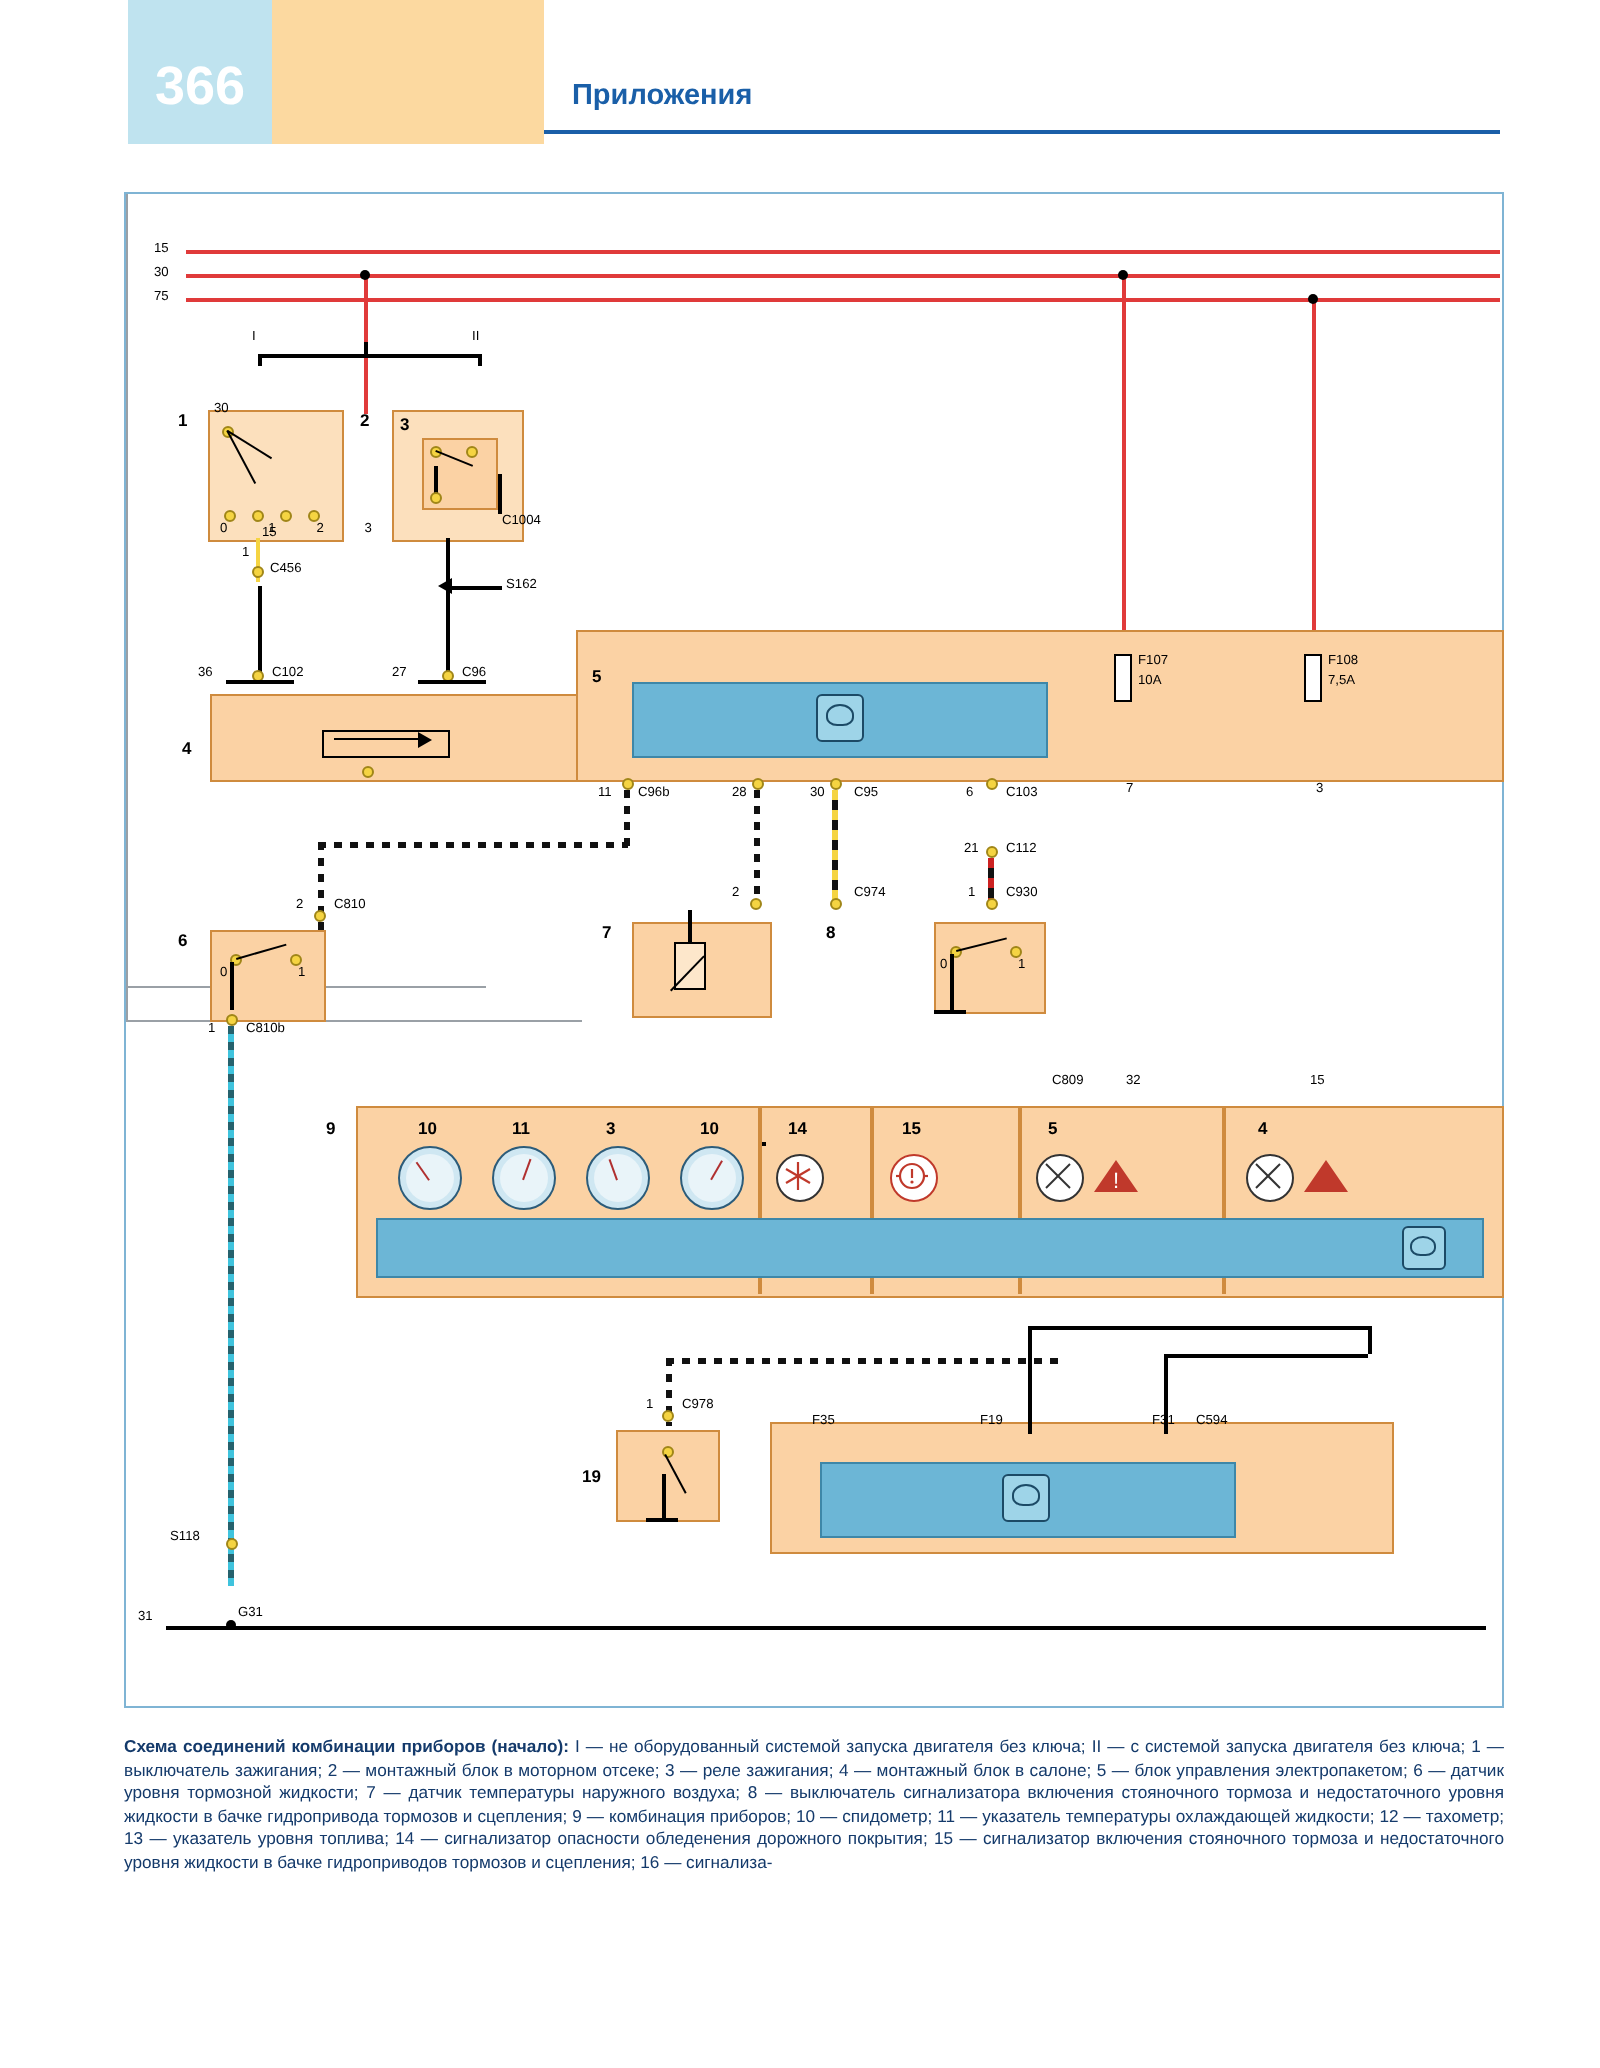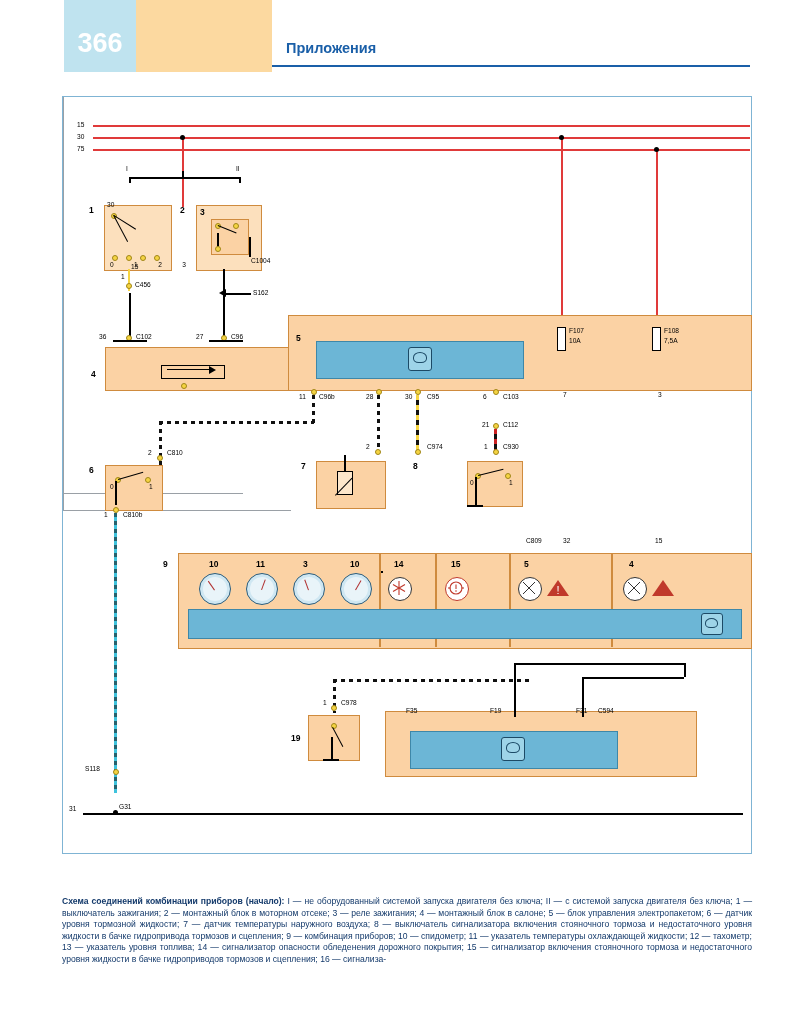--- a/index.html
+++ b/index.html
@@ -36,21 +36,21 @@
   .dashy-v{position:absolute;width:3px;background:repeating-linear-gradient(180deg,#111 0 4px,transparent 4px 8px);}
   .ylw{position:absolute;background:#f5d442;}
   .cyan{position:absolute;background:#3fc3dd;}
 
   
   .gauge{position:absolute;width:30px;height:30px;border-radius:50%;background:#cfe7f2;border:1.4px solid #2c5c7a;}
   .gauge-in{position:absolute;left:3px;top:3px;width:24px;height:24px;border-radius:50%;background:#e9f4f9;}
   .needle{position:absolute;left:14px;top:5px;width:1.4px;height:11px;background:#b03030;transform-origin:50% 100%;}
   .lampbox{position:absolute;width:22px;height:22px;}
   .lampc{position:absolute;left:0;top:0;width:22px;height:22px;border-radius:50%;border:1.2px solid #c0392b;background:#fff;}
-  .caption{position:absolute;left:62px;top:868px;width:690px;font-size:8.6px;line-height:11.6px;color:#143a6b;text-align:justify;margin-top:28px;}
+  .caption{position:absolute;left:62px;top:868px;width:690px;font-size:8.6px;line-height:11.6px;color:#143a6b;text-align:justify;}
   .caption b{color:#143a6b;}
   .sw-line{position:absolute;background:#000;height:1.2px;transform-origin:0 0;}
 </style>
 </head>
 <body>
 
 <div class="page">
 
   <div class="hdr-blue"></div>
   <div class="hdr-orange"></div>

